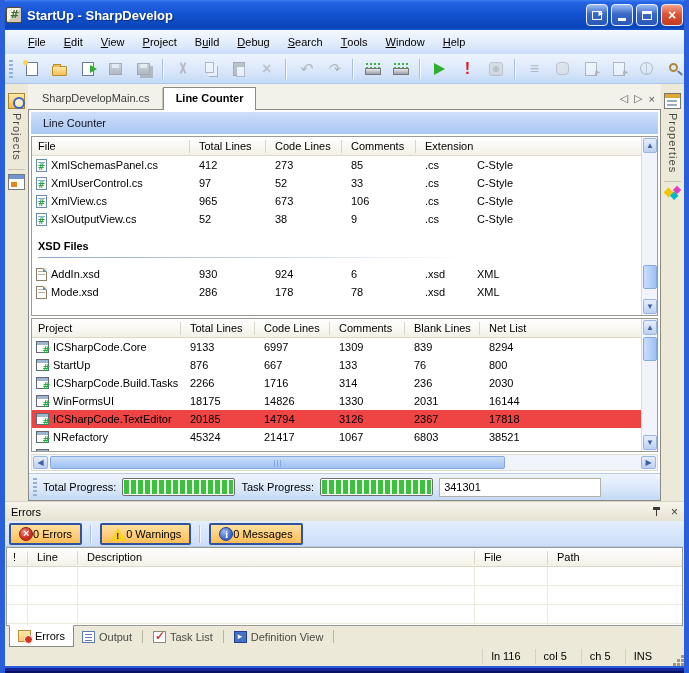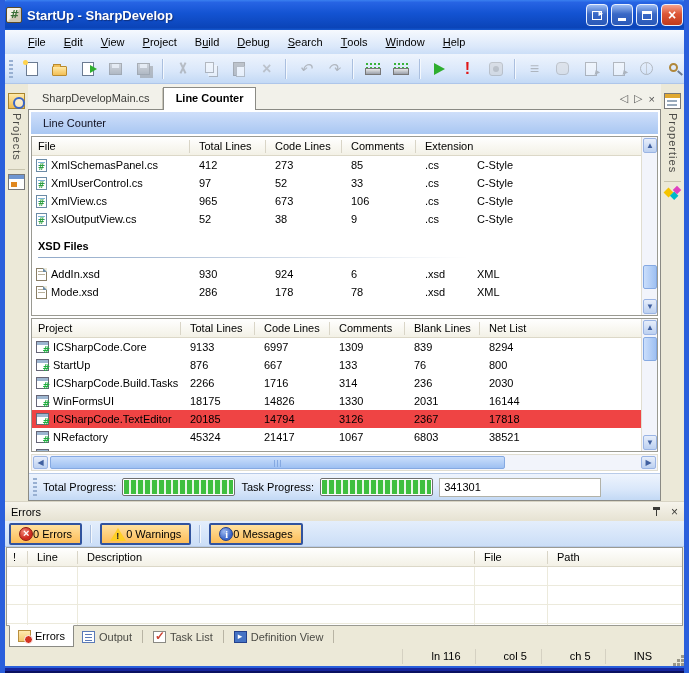--- a/index.html
+++ b/index.html
@@ -185,21 +185,21 @@
   .ti-err::after{content:"";position:absolute;right:-3px;bottom:-3px;width:7px;height:7px;background:#d43322;border:1px solid #fff;border-radius:50%;}
   .ti-out{background:#fff;border:1px solid #5a7ab8;}
   .ti-out::after{content:"";position:absolute;left:2px;top:2px;right:2px;height:7px;
     background:repeating-linear-gradient(180deg,#5a7ab8 0 1px,rgba(0,0,0,0) 1px 3px);}
   .ti-task{background:#fff;border:1px solid #8a8a84;}
   .ti-task::after{content:"\2713";position:absolute;left:1px;top:-3px;color:#c43;font-size:12px;font-weight:bold;}
   .ti-def{background:#4472c4;border:1px solid #23408c;}
   .ti-def::after{content:"\25B8";position:absolute;left:3px;top:-1px;color:#fff;font-size:9px;}
   
   .statusbar{height:19px;display:flex;align-items:center;font-size:11px;color:#000;background:#ece9d8;padding-right:2px;}
-  .sfield{border-left:1px solid #d5d1c2;padding:0 14px 0 28px;height:15px;line-height:15px;}
+  .sfield{border-left:1px solid #d5d1c2;padding:0 14px 0 8px;height:15px;line-height:15px;}
   .sgrip{width:14px;height:14px;position:relative;margin-left:2px;}
   .sgrip::after{content:"";position:absolute;right:2px;bottom:2px;width:3px;height:3px;background:#9a9789;
     box-shadow:-4px 4px 0 #9a9789,4px -4px 0 #9a9789,0 4px 0 #9a9789,4px 0 0 #9a9789,4px 4px 0 #9a9789;}
   .bottomborder{height:7px;margin:0 -5px;background:linear-gradient(180deg,#2a5fdc 0 2px,#16259c 2px 5px,#0a1160 5px);}
 </style>
 </head>
 <body>
 
 <div class="window">
 

